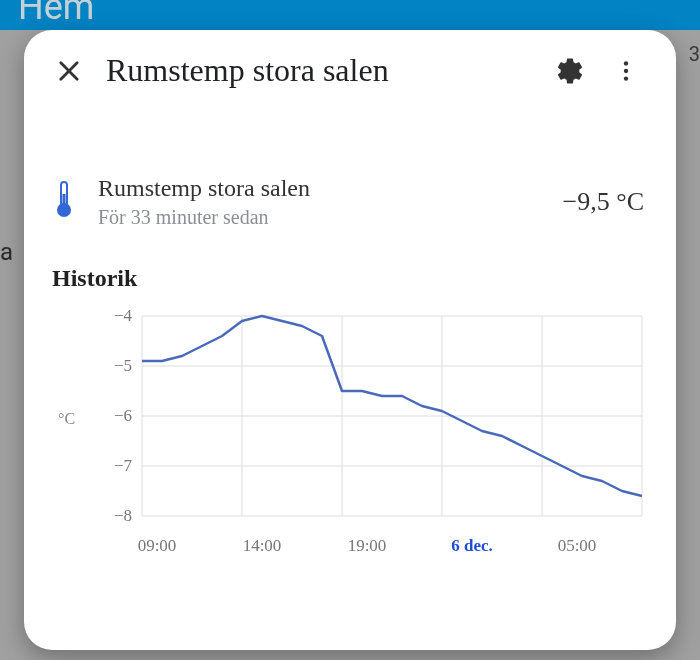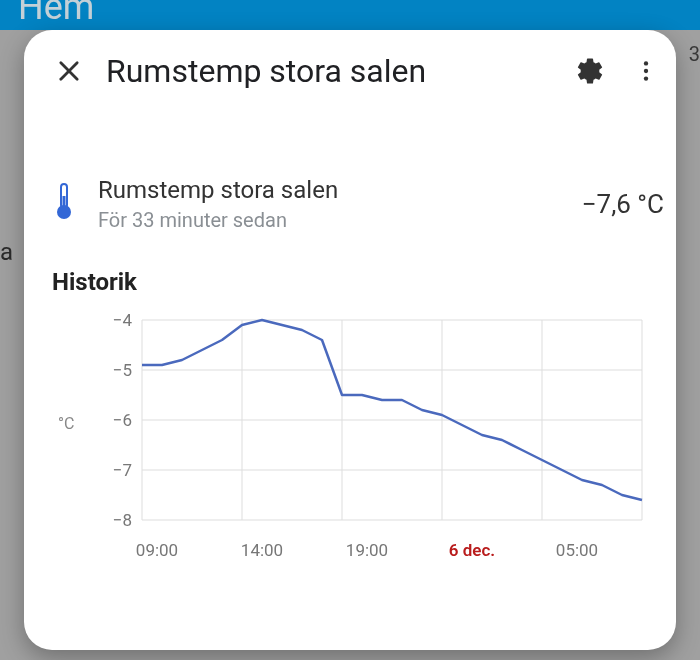--- a/index.html
+++ b/index.html
@@ -43,21 +43,22 @@
 
   .card {
     position: absolute;
     left: 24px;
     right: 24px;
     top: 30px;
     bottom: 10px;
     background: #fff;
     border-radius: 28px;
     box-shadow: 0 8px 24px rgba(0,0,0,0.3);
-    padding: 22px 12px 10px 28px;
+    padding: 22px 32px 10px 28px;
+    font-family: Liberation Serif, serif;
   }
 
   .dlg-header {
     display: flex;
     align-items: center;
     gap: 20px;
   }
   .close-btn {
     width: 34px; height: 34px;
     display: flex; align-items: center; justify-content: center;
@@ -133,21 +134,21 @@
     white-space: nowrap;
   }
   .xtick {
     position: absolute;
     top: 220px;
     font-size: 17px;
     color: #777;
     transform: translateX(-50%);
     white-space: nowrap;
   }
-  .xtick.bold { color: #b91c1c; font-weight: 600; }
+  .xtick.bold { color: #1d4ed8; font-weight: 600; }
 </style>
 </head>
 <body>
 
 <div class="bg-appbar"></div>
 <div class="bg-text-hem">Hem</div>
 <div class="bg-text-3">3</div>
 <div class="bg-text-a">a</div>
 <div class="scrim"></div>
 
@@ -181,21 +182,21 @@
       <svg width="24" height="40" viewBox="0 0 24 40" fill="currentColor">
         <rect x="9" y="2" width="6" height="24" rx="3" fill="none" stroke="currentColor" stroke-width="2"></rect>
         <rect x="10.5" y="14" width="3" height="12"></rect>
         <circle cx="12" cy="30" r="7"></circle>
       </svg>
     </span>
     <div class="sensor-text">
       <div class="sensor-name">Rumstemp stora salen</div>
       <div class="sensor-sub">För 33 minuter sedan</div>
     </div>
-    <div class="sensor-value">−7,6 °C</div>
+    <div class="sensor-value">−9,5 °C</div>
   </div>
 
   <div class="hist-row">
     <div class="hist-title">Historik</div>
   </div>
 
   <div class="chart-wrap">
     <div class="ylabel">°C</div>
     <div class="plot-area" id="plot"><div class="ytick" style="top: 0px;">−4</div><div class="ytick" style="top: 50px;">−5</div><div class="ytick" style="top: 100px;">−6</div><div class="ytick" style="top: 150px;">−7</div><div class="ytick" style="top: 200px;">−8</div><div class="xtick" style="left: 15px;">09:00</div><div class="xtick" style="left: 120px;">14:00</div><div class="xtick" style="left: 225px;">19:00</div><div class="xtick bold" style="left: 330px;">6 dec.</div><div class="xtick" style="left: 435px;">05:00</div><svg width="500" height="200" style="overflow: visible;">
           <line x1="0" x2="500" y1="0" y2="0" stroke="#ddd" stroke-width="1"></line>

